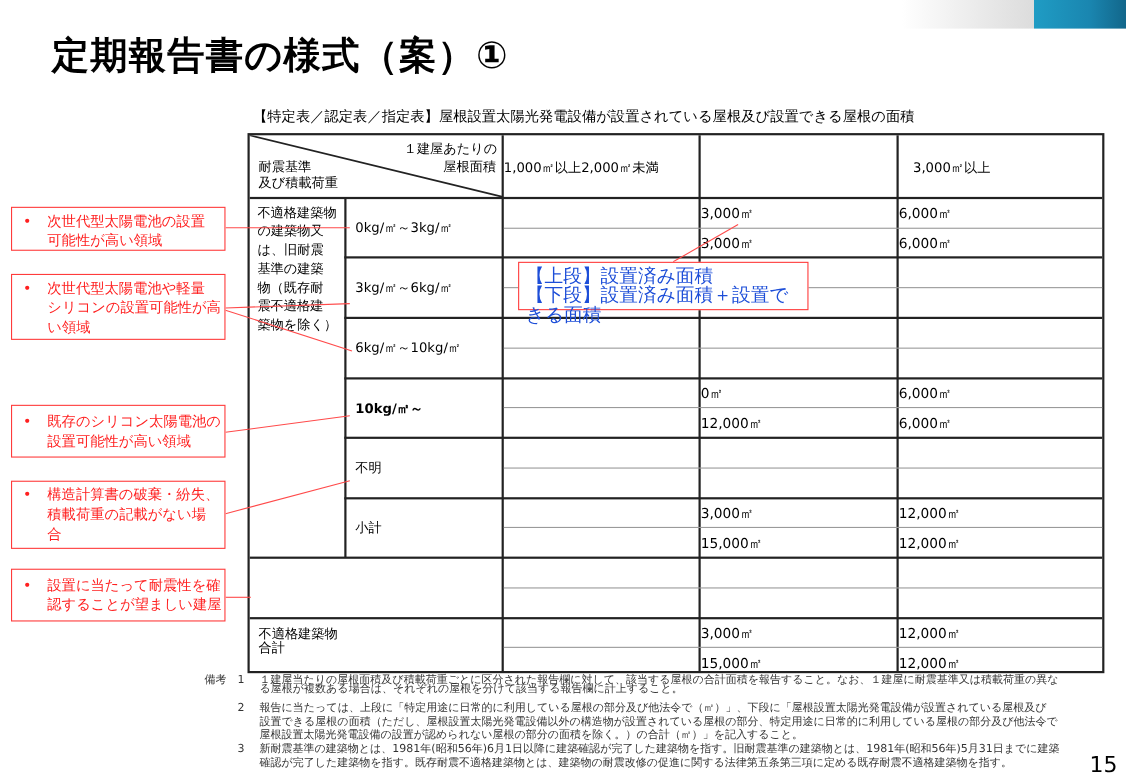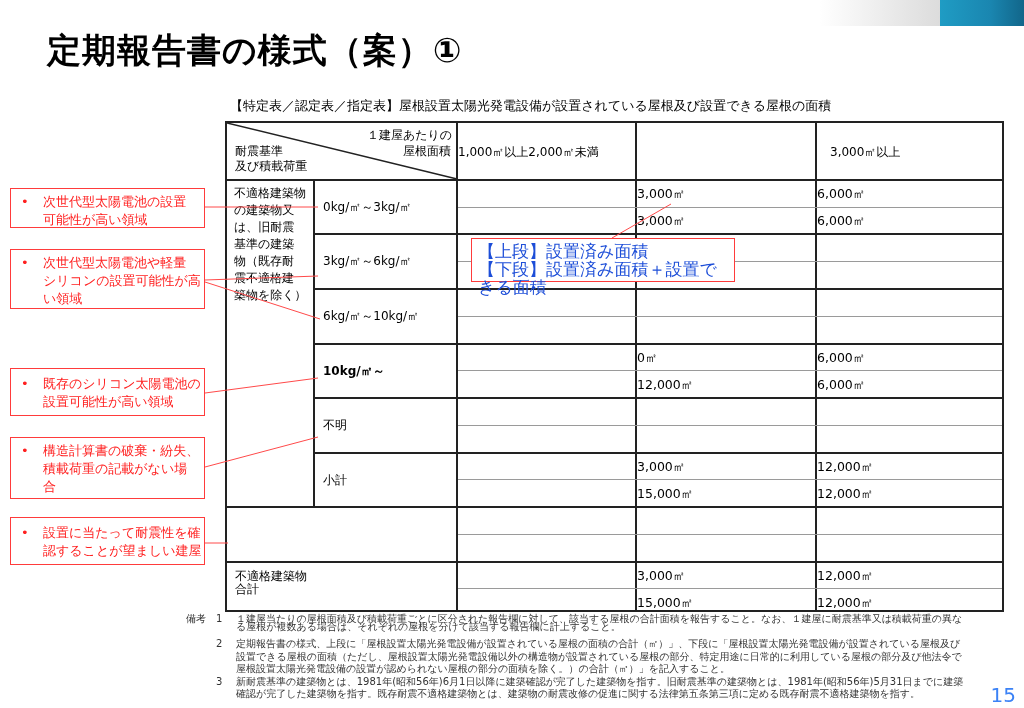--- a/index.html
+++ b/index.html
@@ -51,21 +51,21 @@
     position: absolute; left: 471px; top: 238px; width: 264px; height: 44px;
     border: 1.5px solid #ff3b3b; background: #fff; color: #1d4ed8;
     font-size: 17px; line-height: 18px; padding: 3px 6px; box-sizing: border-box;
   }
   .lines { position: absolute; left: 0; top: 0; pointer-events: none; }
   
   .notes { position: absolute; left: 186px; top: 613px; font-size: 10px; line-height: 12.5px; color: #333; }
   .note-label { position: absolute; left: 0; top: 0; white-space: nowrap; }
   .note-num { position: absolute; left: 30px; white-space: nowrap; }
   .note-line { position: absolute; left: 50px; white-space: nowrap; }
-  .page-num { position: absolute; right: 8px; top: 683px; font-size: 20px; color: #3b82f6; }
+  .page-num { position: absolute; right: 8px; top: 683px; font-size: 20px; color: #000000; }
 </style>
 </head>
 <body>
 
 <div class="topbar-gray"></div>
 <div class="topbar-blue"></div>
 
 <div class="title">定期報告書の様式（案）①</div>
 <div class="subtitle">【特定表／認定表／指定表】屋根設置太陽光発電設備が設置されている屋根及び設置できる屋根の面積</div>
 
@@ -190,21 +190,21 @@
   <div>【上段】設置済み面積</div>
   <div>【下段】設置済み面積＋設置できる面積</div>
 </div>
 
 <div class="notes">
   <div class="note-label">備考</div>
   <div class="note-num" style="top:0;">1</div>
   <div class="note-line" style="top:0;">１建屋当たりの屋根面積及び積載荷重ごとに区分された報告欄に対して、該当する屋根の合計面積を報告すること。なお、１建屋に耐震基準又は積載荷重の異な</div>
   <div class="note-line" style="top:8px;">る屋根が複数ある場合は、それぞれの屋根を分けて該当する報告欄に計上すること。</div>
   <div class="note-num" style="top:25px;">2</div>
-  <div class="note-line" style="top:25px;">定期報告書の様式、上段に「屋根設置太陽光発電設備が設置されている屋根の面積の合計（㎡）」、下段に「屋根設置太陽光発電設備が設置されている屋根及び</div>
+  <div class="note-line" style="top:25px;">報告に当たっては、上段に「特定用途に日常的に利用している屋根の部分及び他法令で（㎡）」、下段に「屋根設置太陽光発電設備が設置されている屋根及び</div>
   <div class="note-line" style="top:37.5px;">設置できる屋根の面積（ただし、屋根設置太陽光発電設備以外の構造物が設置されている屋根の部分、特定用途に日常的に利用している屋根の部分及び他法令で</div>
   <div class="note-line" style="top:50px;">屋根設置太陽光発電設備の設置が認められない屋根の部分の面積を除く。）の合計（㎡）」を記入すること。</div>
   <div class="note-num" style="top:62.5px;">3</div>
   <div class="note-line" style="top:62.5px;">新耐震基準の建築物とは、1981年(昭和56年)6月1日以降に建築確認が完了した建築物を指す。旧耐震基準の建築物とは、1981年(昭和56年)5月31日までに建築</div>
   <div class="note-line" style="top:75px;font-family:Liberation Serif, serif;">確認が完了した建築物を指す。既存耐震不適格建築物とは、建築物の耐震改修の促進に関する法律第五条第三項に定める既存耐震不適格建築物を指す。</div>
 </div>
 
 <div class="page-num">15</div>
 
 </body></html>

